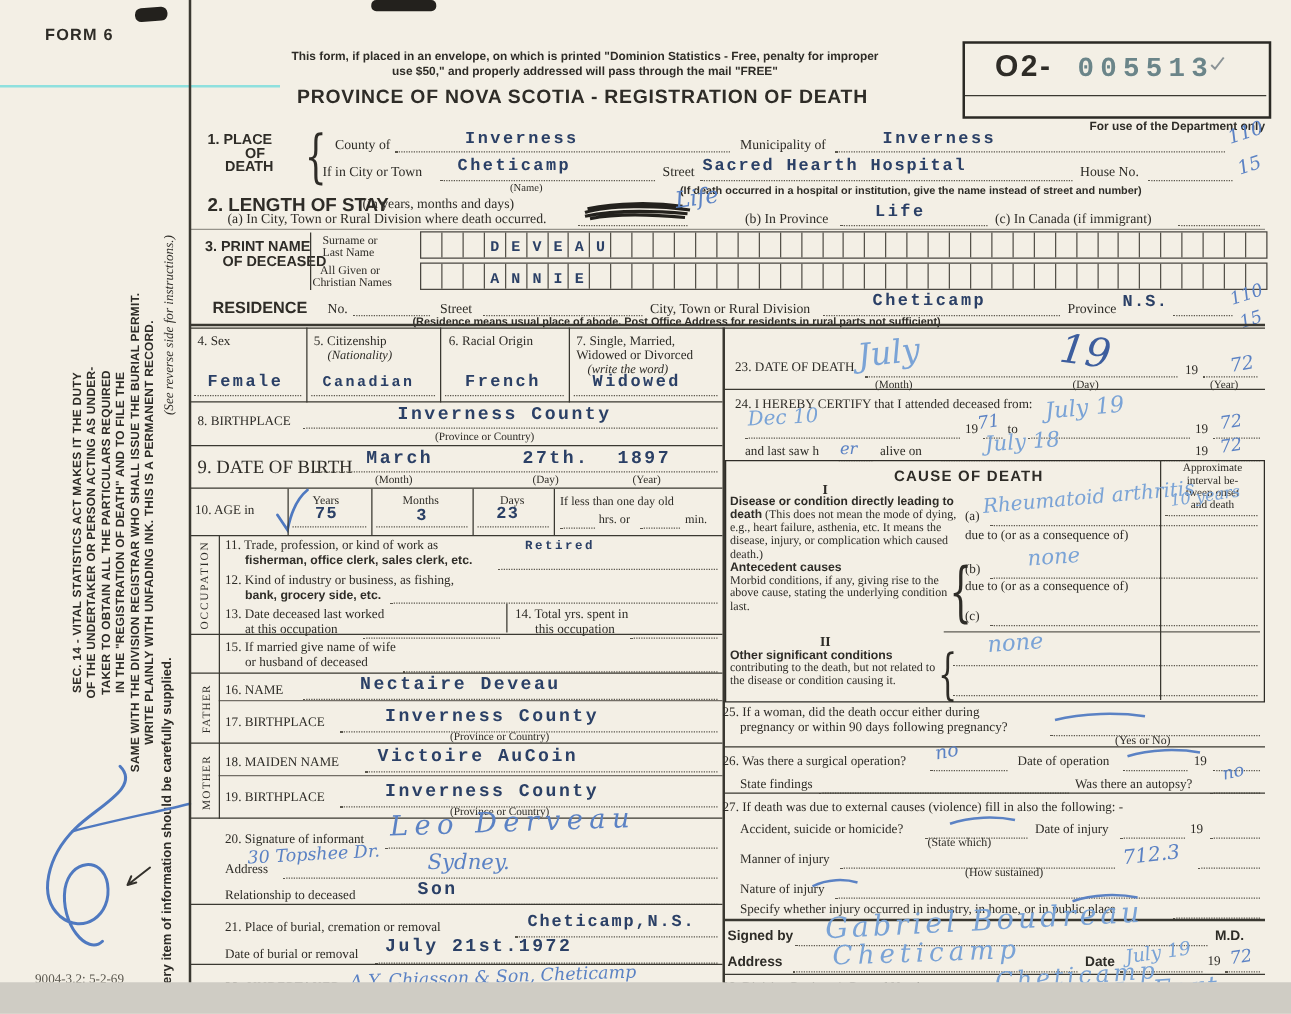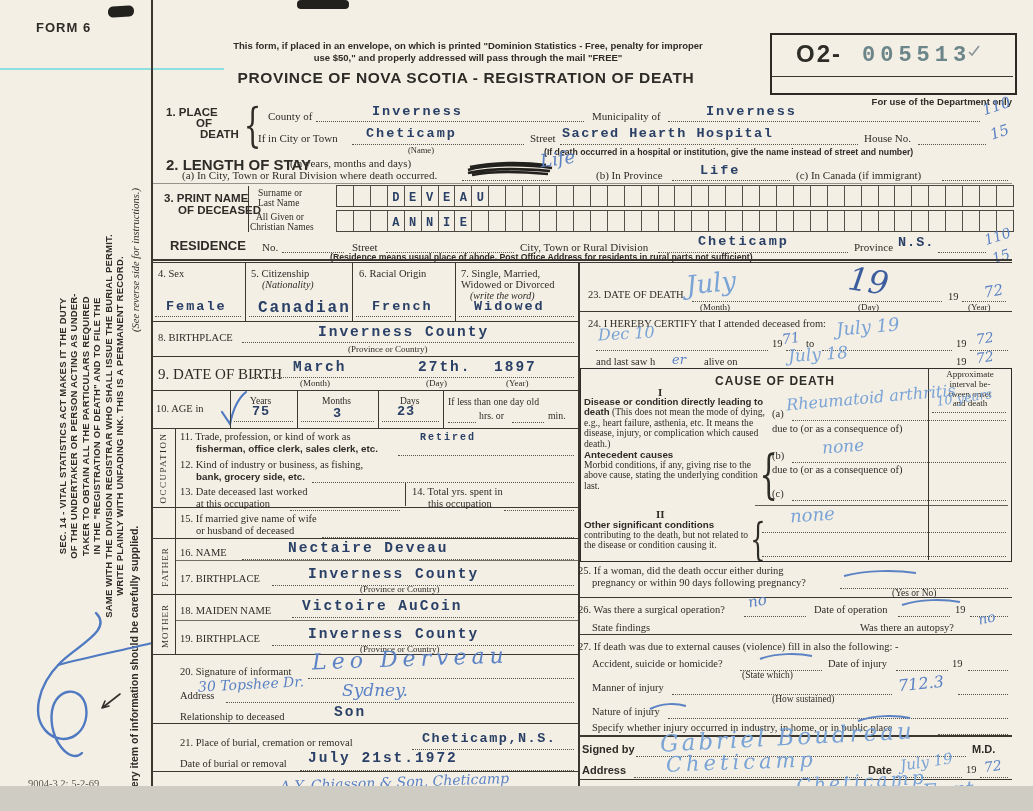--- a/index.html
+++ b/index.html
@@ -65,21 +65,21 @@
   <div class="hl" style="left:772px;top:76px;width:241px;"></div>
   <div class="a pb" style="left:796px;top:40px;font-size:24px;letter-spacing:2px;">O2-</div>
   <div class="a" style="left:862px;top:43px;font-size:22px;font-family:'Liberation Mono','DejaVu Sans Mono',monospace;font-weight:bold;color:#5d7a80;letter-spacing:5px;opacity:0.9;">005513</div>
   <svg class="a" style="left:967px;top:44px;" width="14" height="14" viewBox="0 0 14 14">
       <path d="M2 8 L5 11 L12 2" fill="none" stroke="#8b9396" stroke-width="1.6"></path>
     </svg>
   <div class="a pb" style="left:812px;top:96px;width:200px;text-align:right;font-size:9.5px;">For use of the Department only</div>
 
   <div class="a pb" style="left:166px;top:106px;font-size:11.5px;">1. PLACE</div>
   <div class="a pb" style="left:196px;top:117px;font-size:11.5px;">OF</div>
-  <div class="a pb" style="left:180px;top:128px;font-size:11.5px;margin-left:20px;">DEATH</div>
+  <div class="a pb" style="left:180px;top:128px;font-size:11.5px;">DEATH</div>
   <div class="a brace" style="left:238px;top:98px;font-size:46px;transform:scaleX(0.6);">{</div>
 
   <div class="a ps" style="left:268px;top:110px;font-size:11px;">County of</div>
   <div class="ld" style="left:316px;top:111px;width:268px;"></div>
   <div class="a tw" style="left:372px;top:104px;font-size:13.5px;letter-spacing:2px;">Inverness</div>
   <div class="a ps" style="left:592px;top:110px;font-size:11px;">Municipality of</div>
   <div class="ld" style="left:668px;top:111px;width:312px;"></div>
   <div class="a tw" style="left:706px;top:104px;font-size:13.5px;letter-spacing:2px;">Inverness</div>
   <div class="a hw" style="left:982px;top:97px;font-size:15px;transform:rotate(-18deg);">110</div>
 
@@ -226,21 +226,21 @@
   <div class="vl" style="left:352px;top:262px;height:60px;"></div>
   <div class="vl" style="left:455px;top:262px;height:60px;"></div>
   <div class="a ps" style="left:158px;top:268px;font-size:10.5px;">4. Sex</div>
   <div class="a ps" style="left:251px;top:268px;font-size:10.5px;">5. Citizenship</div>
   <div class="a psi" style="left:262px;top:279px;font-size:10px;">(Nationality)</div>
   <div class="a ps" style="left:359px;top:268px;font-size:10.5px;">6. Racial Origin</div>
   <div class="a ps" style="left:461px;top:268px;font-size:10.5px;">7. Single, Married,</div>
   <div class="a ps" style="left:461px;top:279px;font-size:10.5px;">Widowed or Divorced</div>
   <div class="a psi" style="left:470px;top:290px;font-size:10px;">(write the word)</div>
   <div class="a tw" style="left:166px;top:299px;font-size:13.5px;letter-spacing:2px;">Female</div>
-  <div class="a tw" style="left:258px;top:299px;font-size:16px;letter-spacing:2px;text-align:right;">Canadian</div>
+  <div class="a tw" style="left:258px;top:299px;font-size:12px;letter-spacing:2px;text-align:right;">Canadian</div>
   <div class="a tw" style="left:372px;top:299px;font-size:13.5px;letter-spacing:2px;">French</div>
   <div class="a tw" style="left:474px;top:299px;font-size:13.5px;letter-spacing:2px;">Widowed</div>
   <div class="ld" style="left:155px;top:306px;width:86px;"></div>
   <div class="ld" style="left:249px;top:306px;width:99px;"></div>
   <div class="ld" style="left:356px;top:306px;width:95px;"></div>
   <div class="ld" style="left:459px;top:306px;width:115px;"></div>
   <div class="hl" style="left:152px;top:321px;width:426px;"></div>
 
   <div class="a ps" style="left:158px;top:332px;font-size:10.5px;">8. BIRTHPLACE</div>
   <div class="ld" style="left:242px;top:332px;width:332px;"></div>

